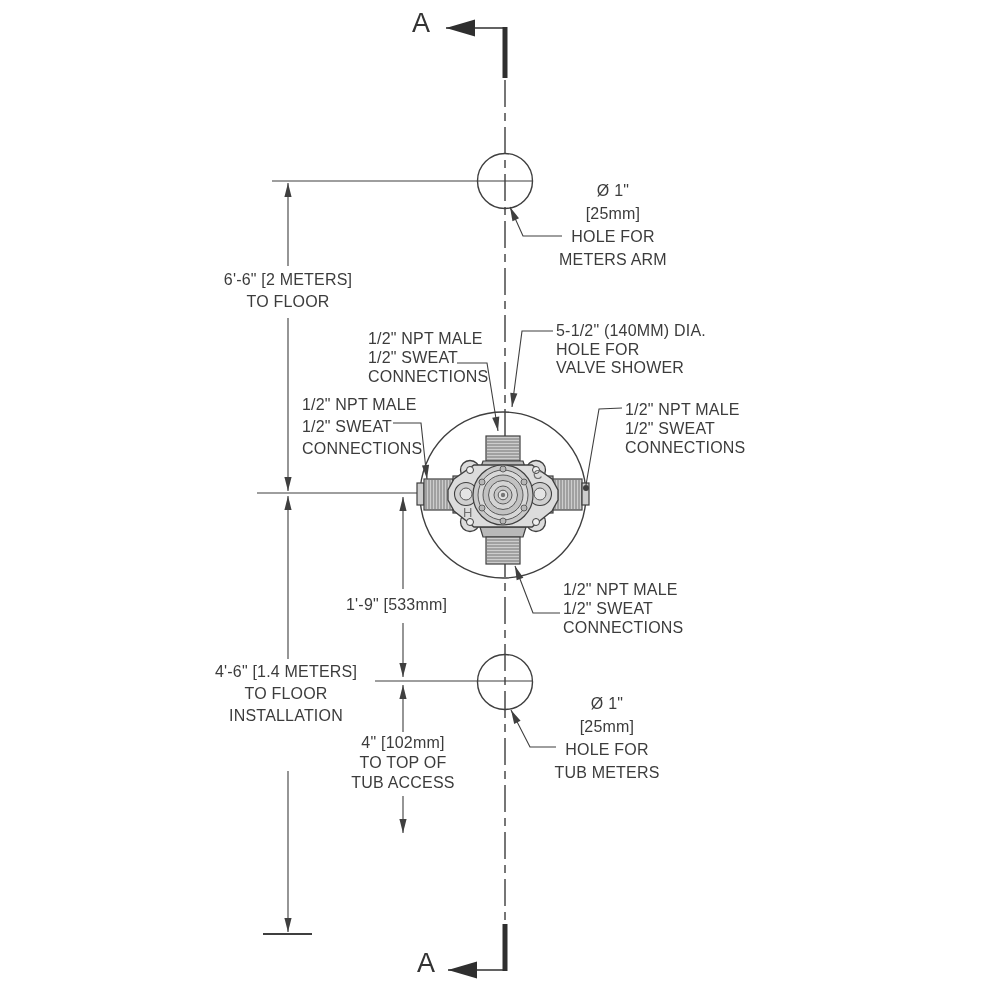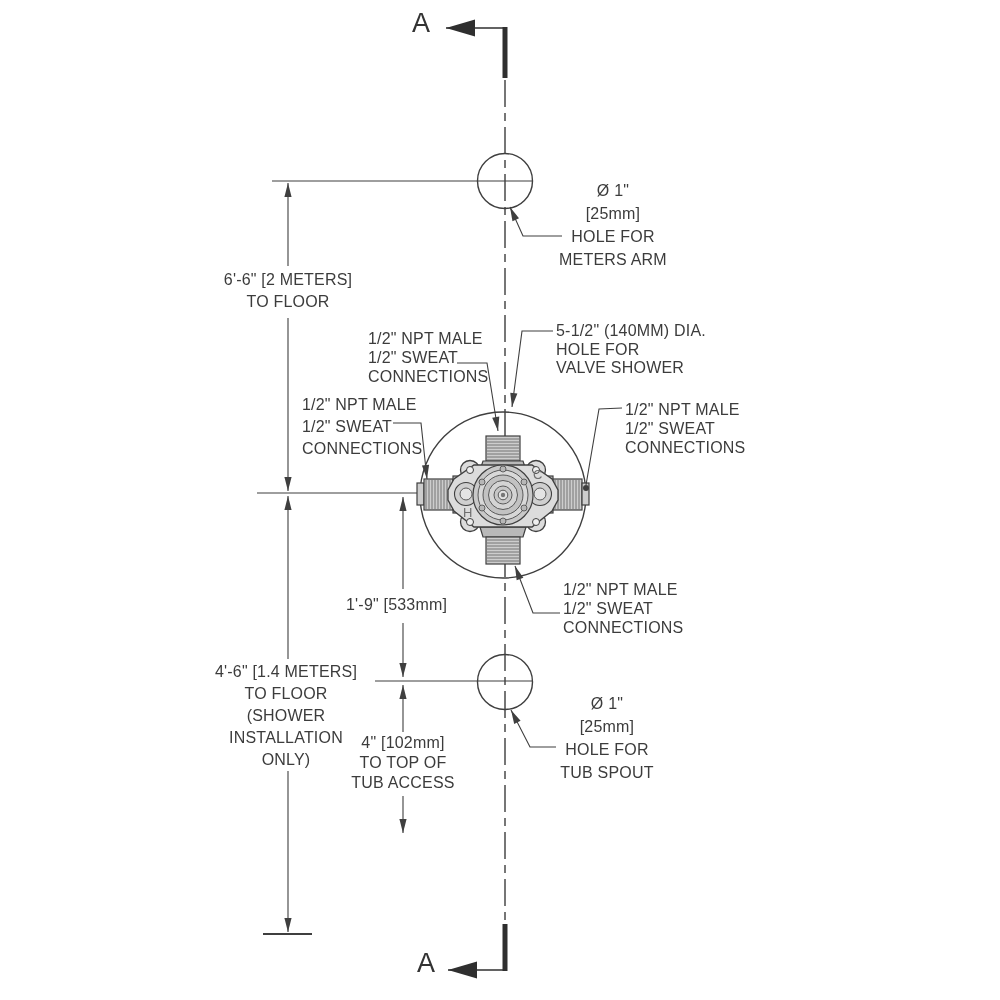--- a/index.html
+++ b/index.html
@@ -190,31 +190,29 @@
     <div>CONNECTIONS</div>
   </div>
 
   <div class="lbl" style="left:346px;top:594px">
     <div>1'-9" [533mm]</div>
   </div>
 
   <div class="lbl center" style="left:165px;top:661px;width:242px">
     <div>4'-6" [1.4 METERS]</div>
     <div>TO FLOOR</div>
-    <div>(SHOWER</div>
     <div>INSTALLATION</div>
-    <div>ONLY)</div>
   </div>
 
   <div class="lbl center lh20" style="left:323px;top:733px;width:160px">
     <div>4" [102mm]</div>
     <div>TO TOP OF</div>
     <div>TUB ACCESS</div>
   </div>
 
   <div class="lbl center lh23" style="left:527px;top:692px;width:160px">
     <div>Ø 1"</div>
     <div>[25mm]</div>
     <div>HOLE FOR</div>
-    <div>TUB SPOUT</div>
+    <div>TUB METERS</div>
   </div>
 
 </div>
 
 </body></html>

